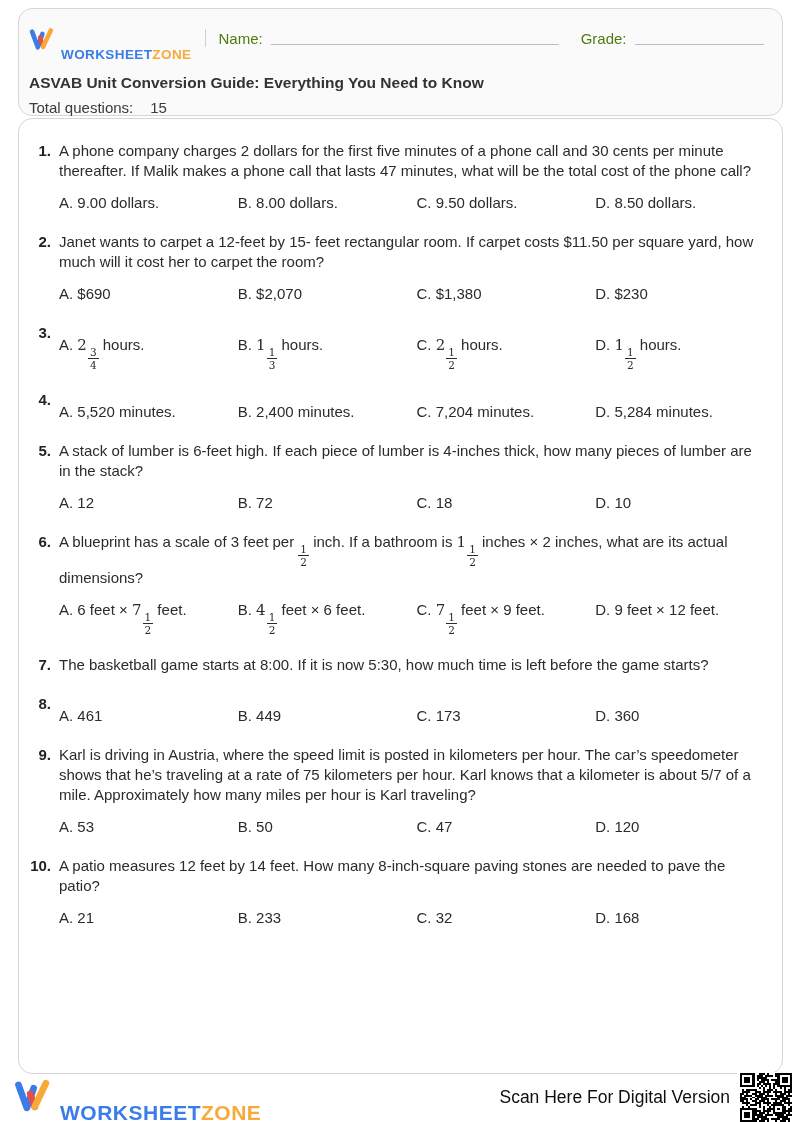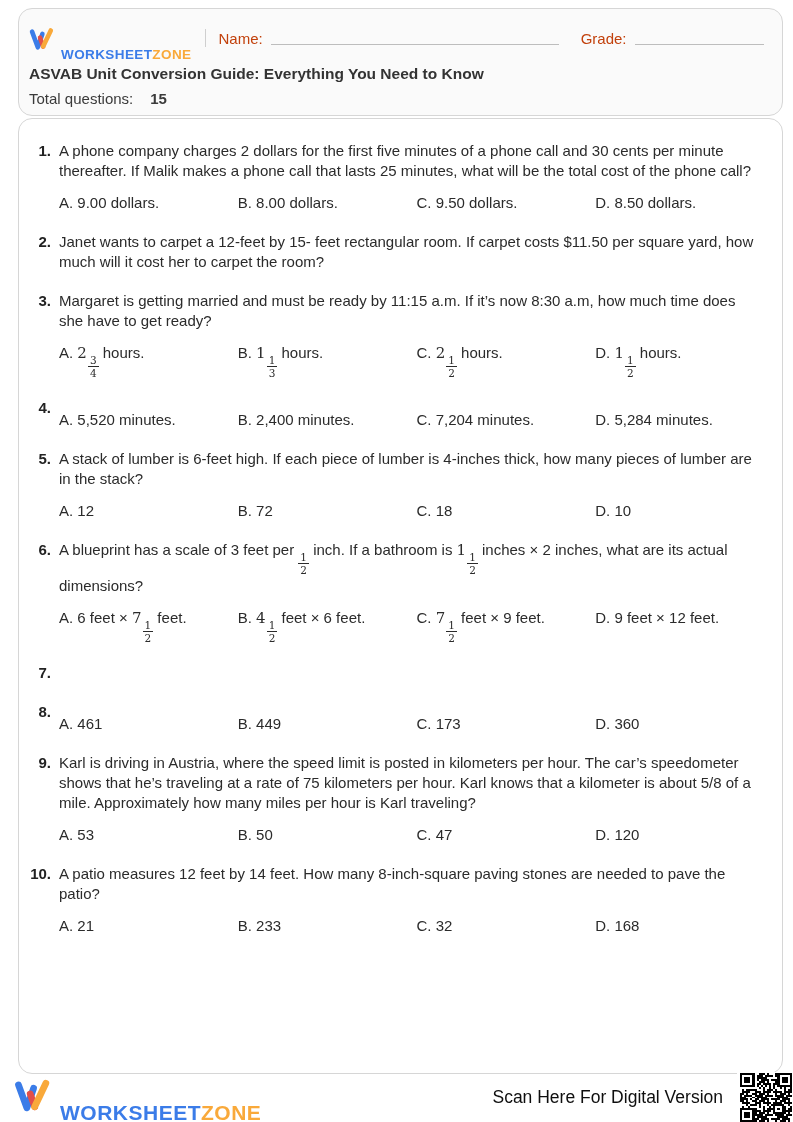--- a/index.html
+++ b/index.html
@@ -13,28 +13,28 @@
     box-sizing:border-box;border:1px solid #d6d6d6;border-radius:14px;
     background:#fafafa;padding:15px 18px 0 10px;
   }
   .brand-row{display:flex;align-items:center;height:28px;}
   .logo{display:flex;align-items:center;gap:6px;flex:0 0 auto;}
   .logo svg{display:block;}
   .logo-text{font-weight:bold;font-size:13.5px;letter-spacing:.4px;white-space:nowrap;margin-top:32px;}
   .logo-text .w1{color:#3b7ce8;}
   .logo-text .w2{color:#f9a93a;}
   .sep{width:1px;height:18px;background:#cfcfcf;margin:0 12px 0 14px;}
-  .field-label{font-size:15px;color:#c2410c;white-space:nowrap;}
+  .field-label{font-size:15px;color:#4d7c0f;white-space:nowrap;}
   .rule{border-bottom:1px solid #bdbdbd;height:13px;}
   .rule-name{flex:0 0 288px;margin:0 22px 0 8px;}
   .rule-grade{flex:1;margin-left:8px;}
-  .title-block{margin-top:13px;padding-left:0;}
+  .title-block{margin-top:22px;padding-left:0;}
   .ws-title{font-size:15.5px;font-weight:bold;color:#333;}
   .total-row{margin-top:7px;font-size:15px;color:#3a3a3a;}
-  .total-row .val{margin-left:17px;font-weight:bold;}
+  .total-row .val{margin-left:17px;}
   
   .content-card{
     position:absolute;left:18px;top:118px;width:765px;height:956px;
     box-sizing:border-box;border:1px solid #d6d6d6;border-radius:14px;
     background:#fff;padding:22px 28px 0 6px;overflow:hidden;
   }
   .question{display:flex;margin-bottom:19px;}
   .qnum{flex:0 0 26px;text-align:right;font-weight:bold;font-size:15px;line-height:20px;margin-right:8px;color:#222;}
   .qbody{flex:1;min-width:0;}
   .qtext{font-size:15px;line-height:20px;}
@@ -48,21 +48,21 @@
   .frac{
     display:inline-flex;flex-direction:column;align-items:center;
     font-size:10.5px;line-height:1.15;vertical-align:-0.55em;
   }
   .frac .num{padding:0 2px;border-bottom:1px solid #2b2b2b;}
   .frac .den{padding:0 2px;}
   
   .footer{position:absolute;left:0;bottom:0;width:793px;height:50px;display:flex;align-items:center;}
   .footer-logo{margin-left:14px;display:flex;align-items:center;gap:8px;flex:0 0 auto;}
   .footer-logo .logo-text{font-size:21px;letter-spacing:.5px;}
-  .scan-text{margin-left:auto;font-size:17.5px;color:#0e0e0e;margin-right:14px;white-space:nowrap;}
+  .scan-text{margin-left:auto;font-size:17.5px;color:#0e0e0e;margin-right:7px;white-space:nowrap;}
   .qr{flex:0 0 auto;width:56px;height:50px;background:#fff;padding:1px 1px 0 3px;box-sizing:border-box;}
   .qr svg{display:block;width:52px;height:49px;}
 </style>
 </head>
 <body>
 
 <div class="header-card">
   <div class="brand-row">
     <div class="logo">
       <span>
@@ -84,41 +84,46 @@
     <div class="ws-title">ASVAB Unit Conversion Guide: Everything You Need to Know</div>
     <div class="total-row"><span>Total questions:</span><span class="val">15</span></div>
   </div>
 </div>
 
 <div class="content-card">
   <div id="questions">
   <div class="question">
     <div class="qnum">1.</div>
     <div class="qbody">
-      <div class="qtext">A phone company charges 2 dollars for the first five minutes of a phone call and 30 cents per minute thereafter. If Malik makes a phone call that lasts 25 minutes, what will be the total cost of the phone call?</div>
+      <div class="qtext">A phone company charges 2 dollars for the first five minutes of a phone call and 30 cents per minute thereafter. If Malik makes a phone call that lasts 47 minutes, what will be the total cost of the phone call?</div>
       <div class="options">
             <div class="option">A. 9.00 dollars.</div>
             <div class="option">B. 8.00 dollars.</div>
             <div class="option">C. 9.50 dollars.</div>
             <div class="option">D. 8.50 dollars.</div>
           </div>
     </div>
   </div>
 
   <div class="question">
     <div class="qnum">2.</div>
     <div class="qbody">
       <div class="qtext">Janet wants to carpet a 12-feet by 15- feet rectangular room. If carpet costs $11.50 per square yard, how much will it cost her to carpet the room?</div>
+      <div class="options">
+            <div class="option">A. $690</div>
+            <div class="option">B. $2,070</div>
+            <div class="option">C. $1,380</div>
+            <div class="option">D. $230</div>
+          </div>
     </div>
   </div>
 
   <div class="question">
     <div class="qnum">3.</div>
     <div class="qbody">
-      <div class="qtext">Margaret is getting married and must be ready by 11:15 a.m. If it’s now 8:30 a.m, how much time does she have to get ready?</div>
       <div class="options">
             <div class="option">A. <span class="math"><span class="whole">2</span><span class="frac">
                   <span class="num">3</span>
                   <span class="den">4</span>
                 </span></span> hours.</div>
             <div class="option">B. <span class="math"><span class="whole">1</span><span class="frac">
                   <span class="num">1</span>
                   <span class="den">3</span>
                 </span></span> hours.</div>
             <div class="option">C. <span class="math"><span class="whole">2</span><span class="frac">
@@ -182,39 +187,40 @@
                   <span class="den">2</span>
                 </span></span> feet × 9 feet.</div>
             <div class="option">D. 9 feet × 12 feet.</div>
           </div>
     </div>
   </div>
 
   <div class="question">
     <div class="qnum">7.</div>
     <div class="qbody">
+      <div class="qtext">The basketball game starts at 8:00. If it is now 5:30, how much time is left before the game starts?</div>
     </div>
   </div>
 
   <div class="question">
     <div class="qnum">8.</div>
     <div class="qbody">
       <div class="options">
             <div class="option">A. 461</div>
             <div class="option">B. 449</div>
             <div class="option">C. 173</div>
             <div class="option">D. 360</div>
           </div>
     </div>
   </div>
 
   <div class="question">
     <div class="qnum">9.</div>
     <div class="qbody">
-      <div class="qtext">Karl is driving in Austria, where the speed limit is posted in kilometers per hour. The car’s speedometer shows that he’s traveling at a rate of 75 kilometers per hour. Karl knows that a kilometer is about 5/8 of a mile. Approximately how many miles per hour is Karl traveling?</div>
+      <div class="qtext">Karl is driving in Austria, where the speed limit is posted in kilometers per hour. The car’s speedometer shows that he’s traveling at a rate of 75 kilometers per hour. Karl knows that a kilometer is about 5/7 of a mile. Approximately how many miles per hour is Karl traveling?</div>
       <div class="options">
             <div class="option">A. 53</div>
             <div class="option">B. 50</div>
             <div class="option">C. 47</div>
             <div class="option">D. 120</div>
           </div>
     </div>
   </div>
 
   <div class="question">

